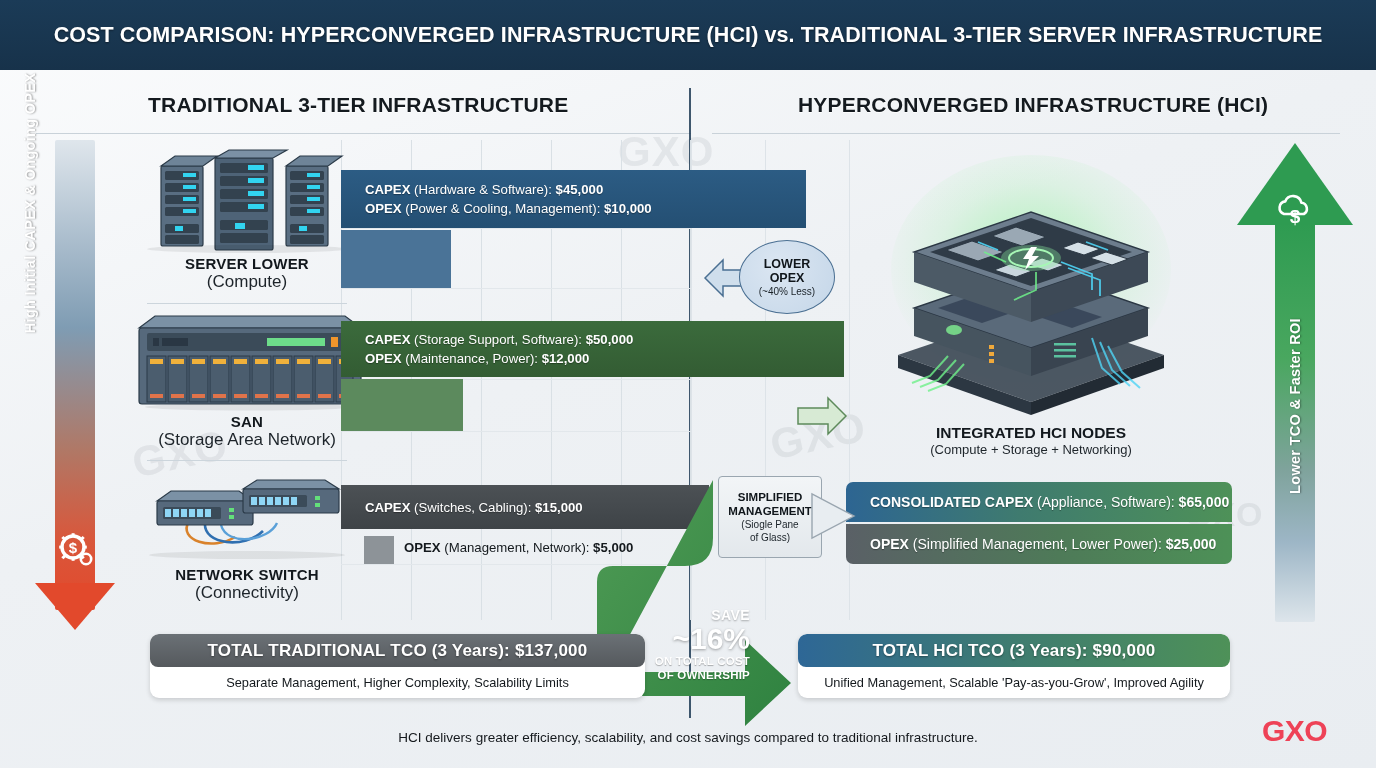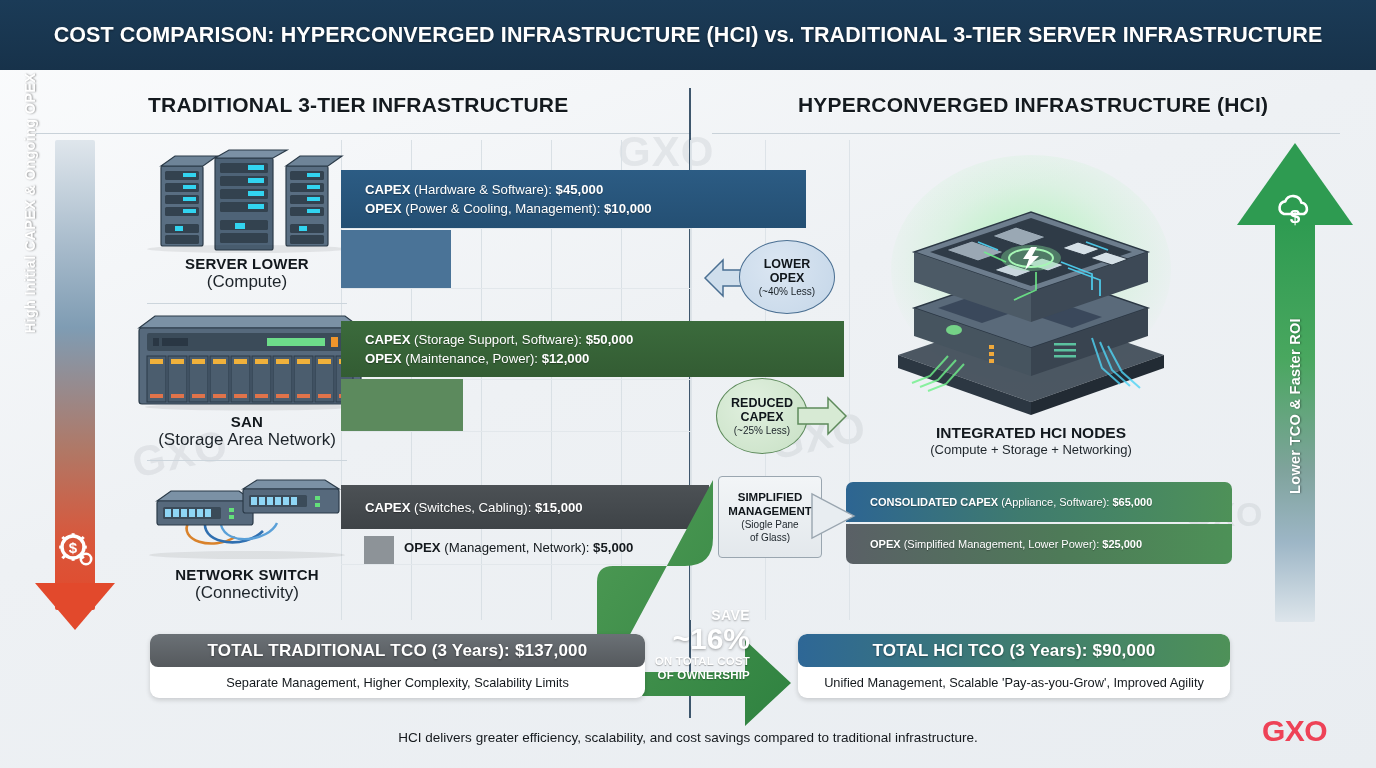--- a/index.html
+++ b/index.html
@@ -100,21 +100,21 @@
   #bar3-opex-text .lbl { font-weight:bold; }
   #bar3-opex-text b { font-weight:bold; }
 
   
   #hci-capex { left:846px; top:482px; width:386px; height:40px;
     background:linear-gradient(90deg,#2d6592 0%,#3f7b6f 45%,#4e9158 100%);
     border-radius:7px 7px 0 0; }
   #hci-opex  { left:846px; top:524px; width:386px; height:40px;
     background:linear-gradient(90deg,#5a6066 0%,#4e7a58 55%,#4d9157 100%);
     border-radius:0 0 7px 7px; }
-  #hci-capex .ln, #hci-opex .ln { font-size:11px; }
+  #hci-capex .ln, #hci-opex .ln { font-size:14px; }
 
   
   .callout { position:absolute; display:flex; flex-direction:column;
     align-items:center; justify-content:center; text-align:center; }
   .callout .c1 { font-size:12.5px; font-weight:bold; color:#10161b; line-height:14px; }
   .callout .c2 { font-size:11.5px; font-weight:bold; color:#10161b; line-height:14px; }
   .callout .c3 { font-size:10px; color:#1a2228; line-height:13px; }
   #callout-opex { left:739px; top:240px; width:96px; height:74px;
     background:radial-gradient(circle at 40% 35%,#dbe6f2 0%,#c4d6e8 100%);
     border:1.6px solid #4a6f92; border-radius:50%; }
@@ -532,25 +532,20 @@
 
   <svg id="callout-opex-arrow" viewBox="0 0 44 40">
     <polygon points="0,20 18,2 18,12 44,12 44,28 18,28 18,38" fill="#cfdeec" stroke="#4a6f92" stroke-width="1.5"></polygon>
   </svg>
   <div class="callout" id="callout-opex">
     <div class="c1">LOWER</div>
     <div class="c1">OPEX</div>
     <div class="c3">(~40% Less)</div>
   </div>
 
-  <div class="callout" id="callout-capex">
-    <div class="c1">REDUCED</div>
-    <div class="c1">CAPEX</div>
-    <div class="c3">(~25% Less)</div>
-  </div>
   <svg id="callout-capex-arrow" viewBox="0 0 48 40">
     <polygon points="48,20 30,2 30,12 0,12 0,28 30,28 30,38" fill="#d7ead4" stroke="#5d8a5b" stroke-width="1.5"></polygon>
   </svg>
 
   <div class="callout" id="callout-mgmt">
     <div class="c2">SIMPLIFIED</div>
     <div class="c2">MANAGEMENT</div>
     <div class="c3">(Siogle Pane</div>
     <div class="c3">of Glass)</div>
   </div>

